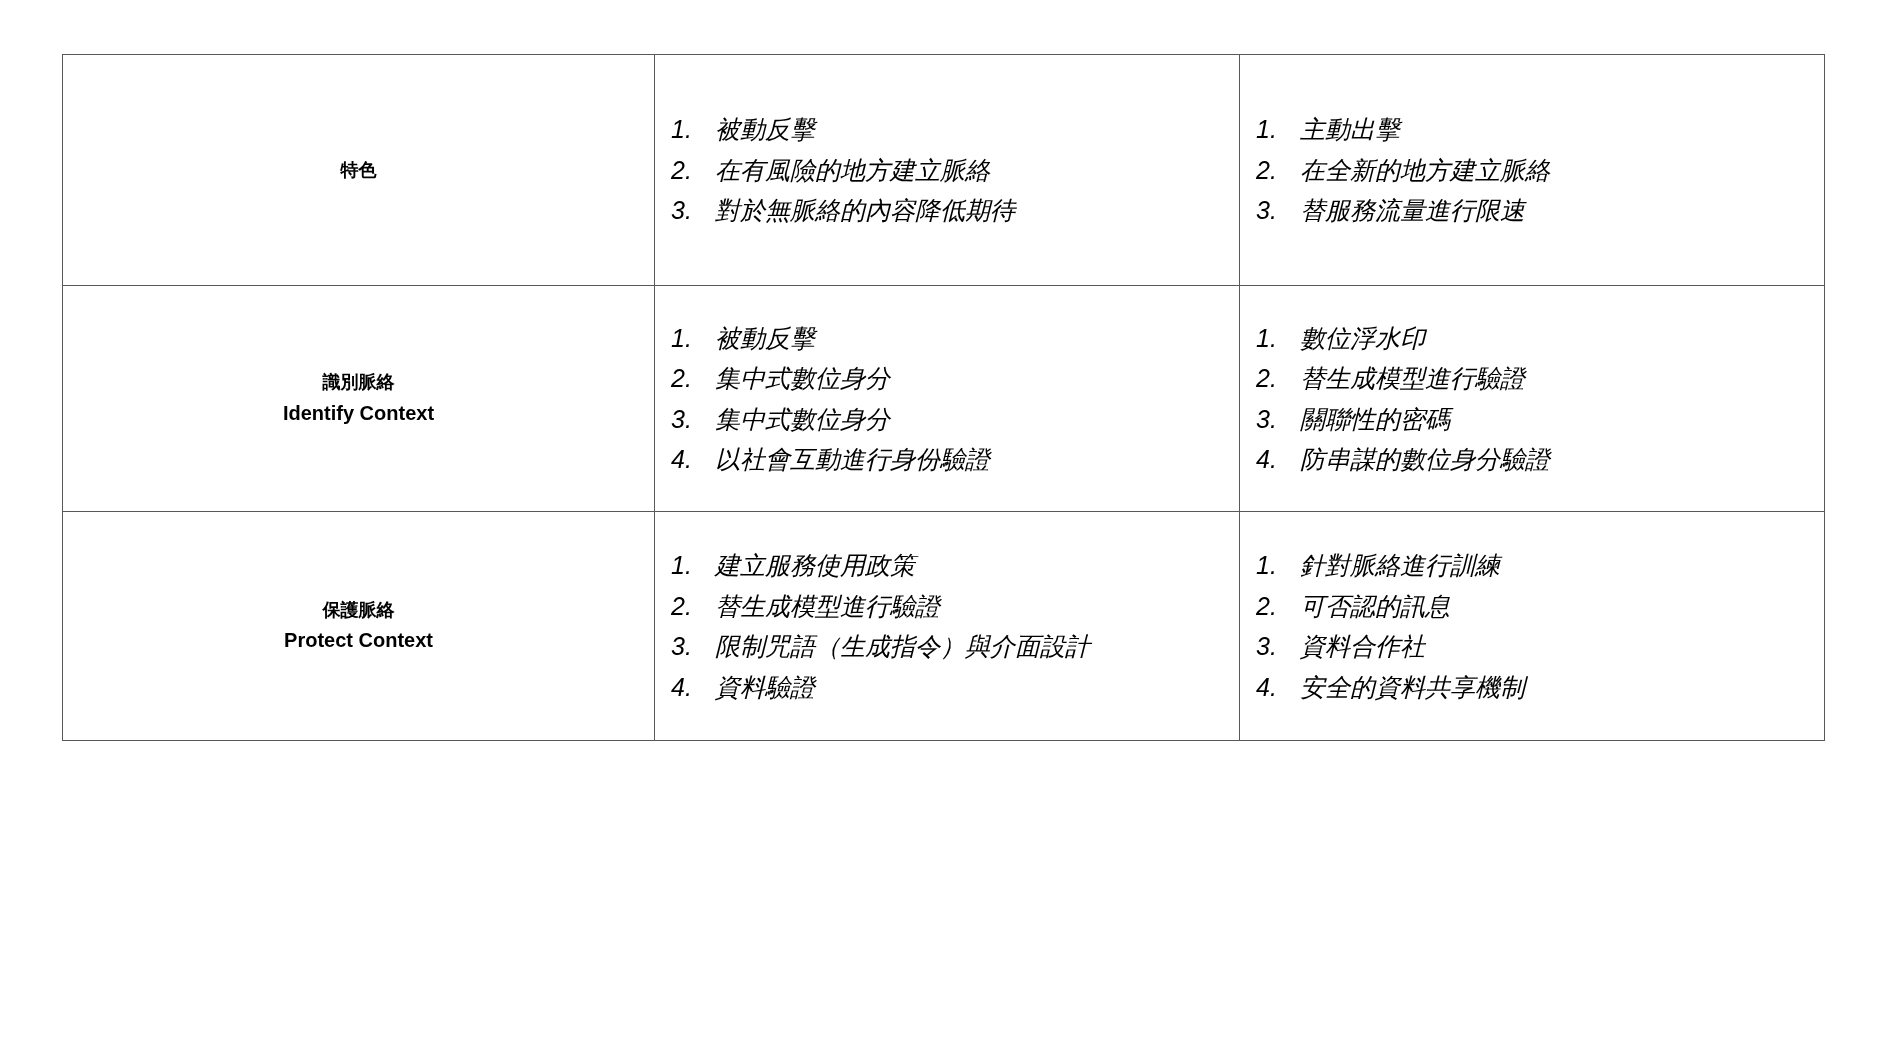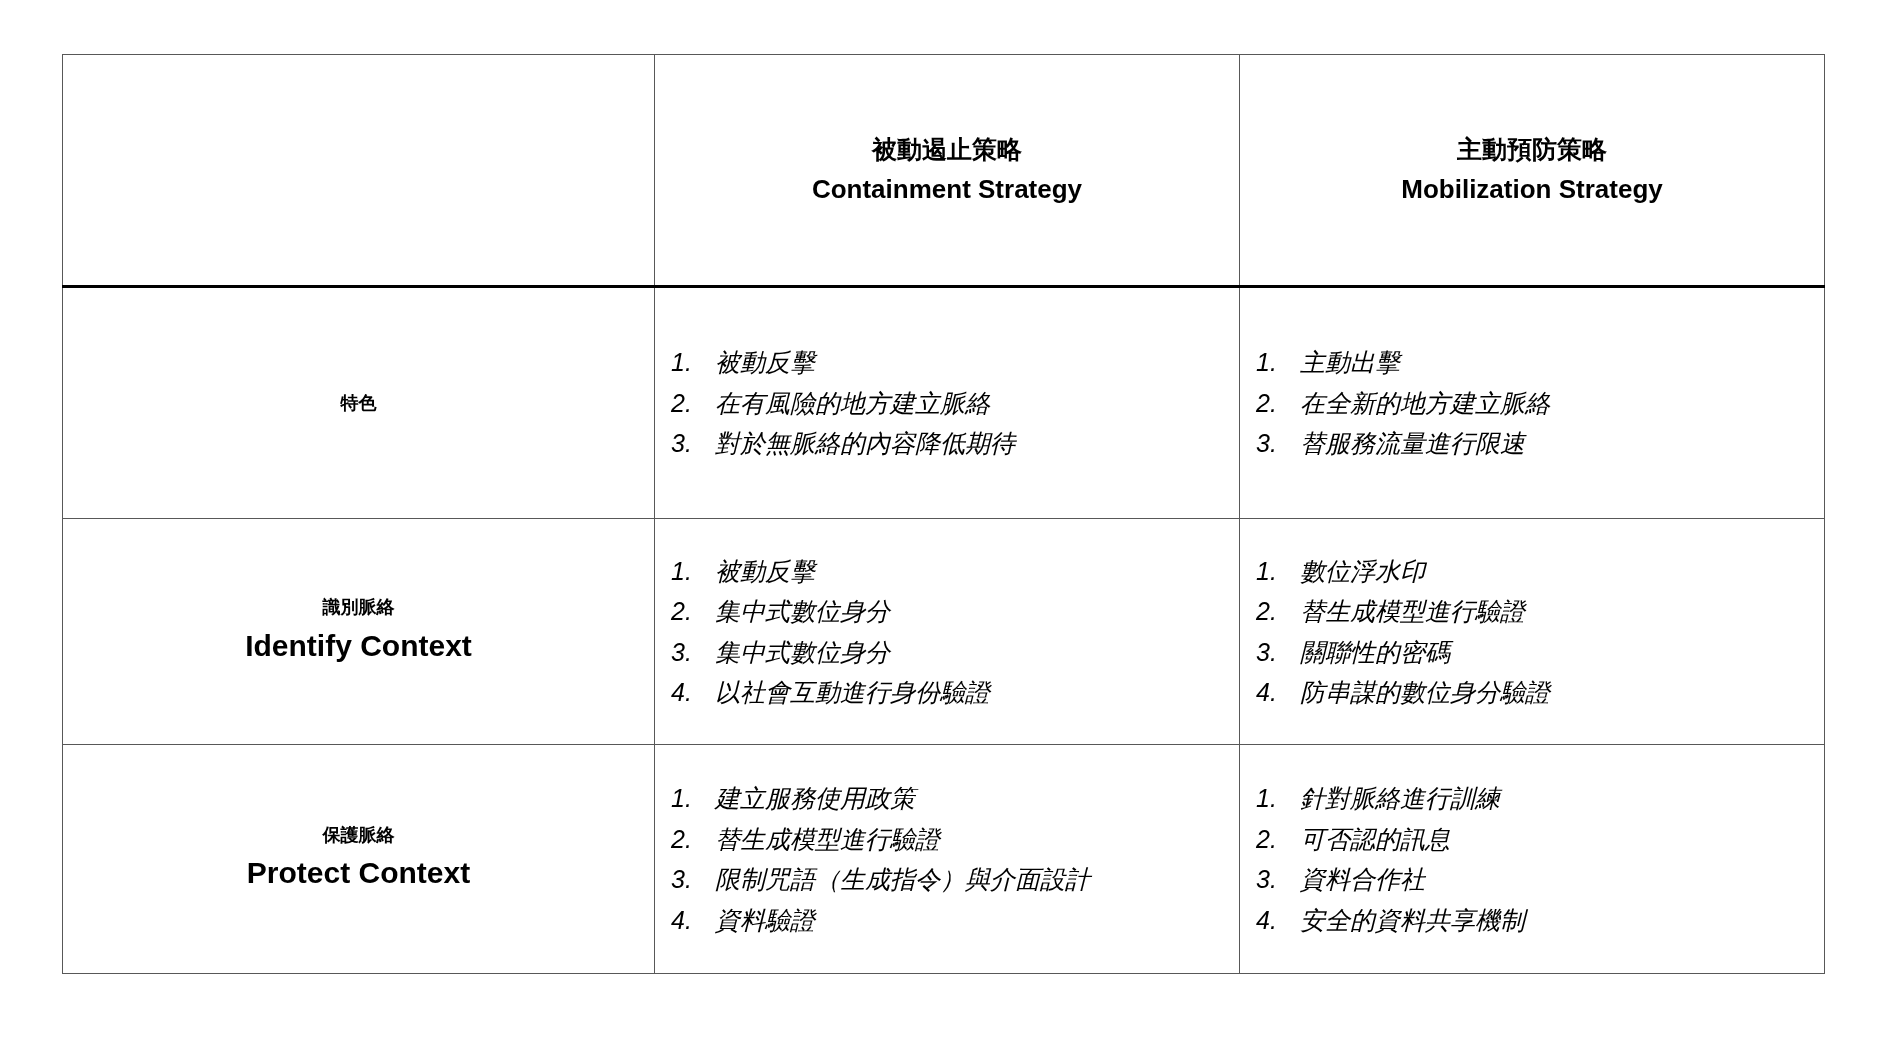--- a/index.html
+++ b/index.html
@@ -64,21 +64,21 @@
   tr.body-row.row-protect td { height: 228px; }
 
   .row-label {
     text-align: center;
     font-weight: bold;
     line-height: 1.6;
     font-size: 25px;
     padding: 0 14px;
   }
   .row-label .zh { display: block; font-size: 18px; }
-  .row-label .en { display: block; font-size: 30px; }
+  .row-label .en { display: block; font-size: 20px; }
 
   ol.items {
     margin: 0;
     padding: 0 16px 0 52px;
     list-style: none;
     counter-reset: itm;
     font-style: italic;
   }
   ol.items li {
     counter-increment: itm;
@@ -101,37 +101,20 @@
 <body>
 
 <div class="page">
   <table class="matrix">
     <colgroup>
       <col class="c-label">
       <col class="c-strategy">
       <col class="c-strategy">
     </colgroup>
     <tbody>
-      <tr class="header-row">
-        <td class="corner">
-          <div class="head-cell"></div>
-        </td>
-        <td>
-          <div class="head-cell">
-            <span class="zh">被動遏止策略</span>
-            <span class="en">Containment Strategy</span>
-          </div>
-        </td>
-        <td>
-          <div class="head-cell">
-            <span class="zh">主動預防策略</span>
-            <span class="en">Mobilization Strategy</span>
-          </div>
-        </td>
-      </tr>
 
       <tr class="body-row row-features">
         <td>
           <div class="row-label">
             <span class="zh">特色</span>
           </div>
         </td>
         <td>
           <ol class="items">
             <li>被動反擊</li>

